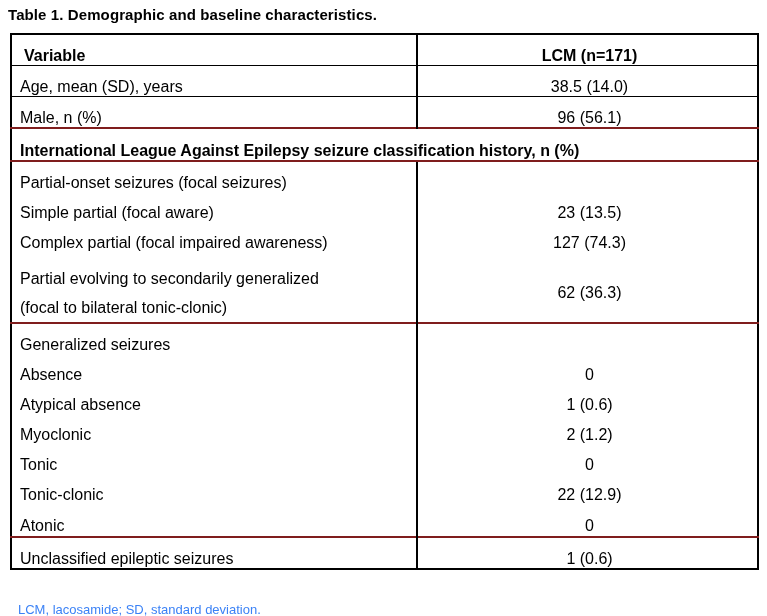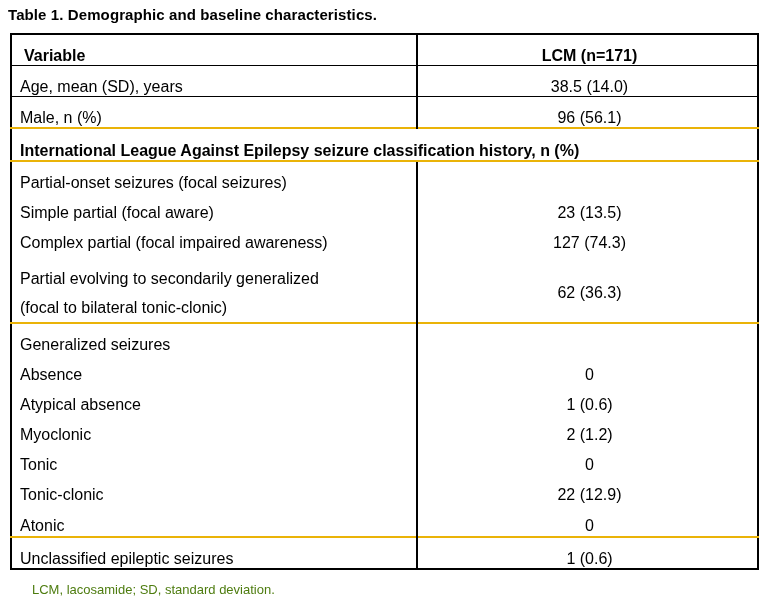--- a/index.html
+++ b/index.html
@@ -37,37 +37,36 @@
     padding: 12px 4px 0 8px;
     overflow: hidden;
   }
   td.lbl { text-align: left; }
   td.val {
     text-align: center;
     padding: 0 2px;
     border-left: 2px solid #000000;
   }
   tr.bt1 > td { border-top: 1px solid #000000; }
-  tr.bt2 > td { border-top: 2px solid #eab308; }
+  tr.bt2 > td { border-top: 2px solid #7f1d1d; }
   tr.r-header td { font-weight: bold; }
   tr.r-header td.lbl { padding-left: 12px; }
   tr.r-section td {
     font-weight: bold;
     padding-left: 8px;
   }
   td.indent1 { padding-left: 28px; }
   .lbl-line { line-height: 29px; }
   .footnote {
     position: absolute;
     left: 18px;
-    top: 582px;
+    top: 602px;
     font-size: 13px;
-    color: #4d7c0f;
+    color: #3b82f6;
     white-space: nowrap;
-    margin-left: 14px;
   }
 </style>
 </head>
 <body>
 
 <div class="page-title">Table 1. Demographic and baseline characteristics.</div>
 
 <table class="demo-table">
   <colgroup>
     <col style="width:406px">

